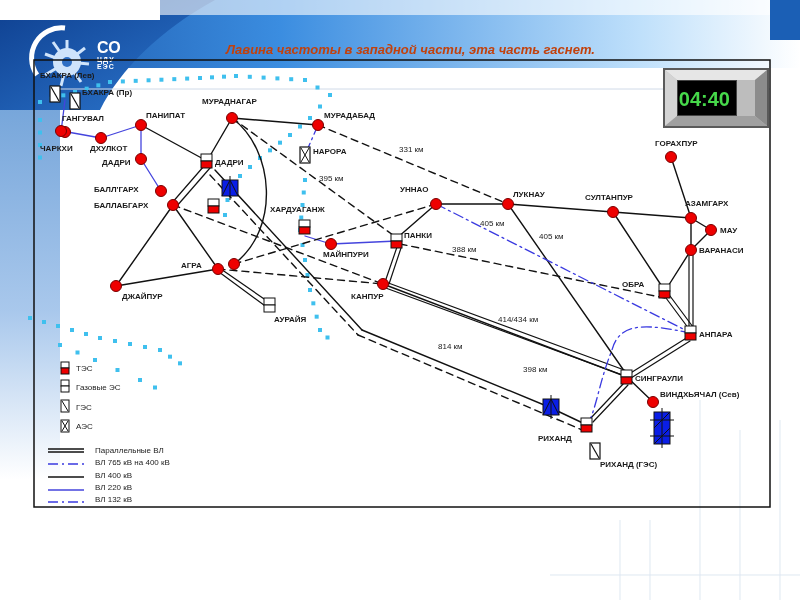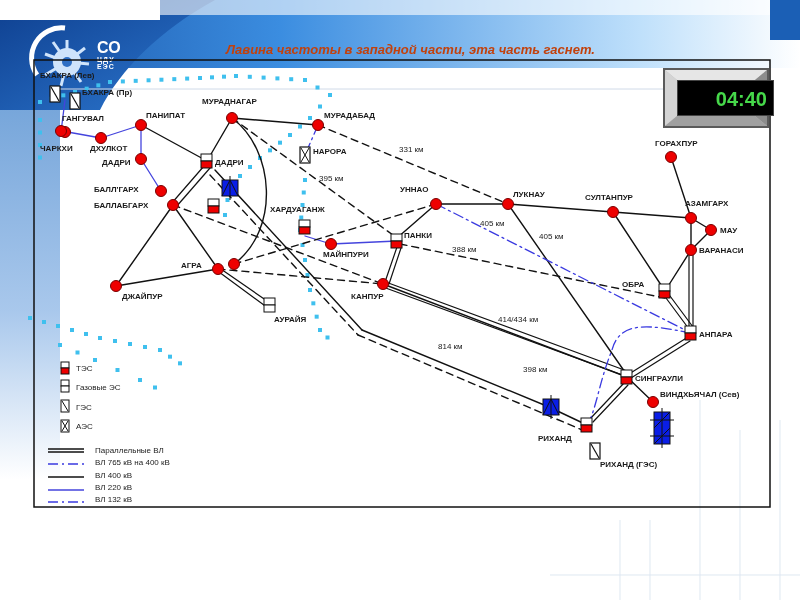--- a/index.html
+++ b/index.html
@@ -3,21 +3,21 @@
 <meta charset="utf-8">
 <style>
   html, body { margin:0; padding:0; }
   body { width:800px; height:600px; position:relative; overflow:hidden; background:#ffffff; font-family:"Liberation Sans", sans-serif; }
   #bg { position:absolute; left:0; top:0; width:800px; height:600px; }
   .title { position:absolute; left:226px; top:42px; font-size:13px; font-weight:bold; font-style:italic; color:#c2410c; white-space:nowrap; }
   .logo-text { position:absolute; left:97px; top:40px; color:#ffffff; font-weight:bold; line-height:1; }
   .logo-text .big { font-size:16px; display:block; }
   .logo-text .small { font-size:7px; display:block; letter-spacing:1px; }
   .timer { position:absolute; left:663px; top:68px; width:106px; height:60px; background:#bdbdbd; box-sizing:border-box; border:2px solid #5a5a5a; }
-  .timer-inner { position:absolute; left:12px; top:10px; width:97px; height:36px; background:#000; border:1px solid #444; color:#46d84a; font-size:20px; font-weight:bold; text-align:right; line-height:36px; padding-right:6px; box-sizing:border-box; }
+  .timer-inner { position:absolute; left:12px; top:10px; width:60px; height:36px; background:#000; border:1px solid #444; color:#46d84a; font-size:20px; font-weight:bold; text-align:right; line-height:36px; padding-right:6px; box-sizing:border-box; }
   #diagram { position:absolute; left:0; top:0; width:800px; height:600px; }
   .lbl { font-family:"Liberation Sans", sans-serif; font-size:8px; fill:#1a1a1a; font-weight:bold; }
   .lbl-n { font-family:"Liberation Sans", sans-serif; font-size:8px; fill:#1a1a1a; }
   .leg { font-family:"Liberation Sans", sans-serif; font-size:8px; fill:#222; }
 </style>
 </head>
 <body>
 
 <svg id="bg" viewBox="0 0 800 600" xmlns="http://www.w3.org/2000/svg">
   <defs>

